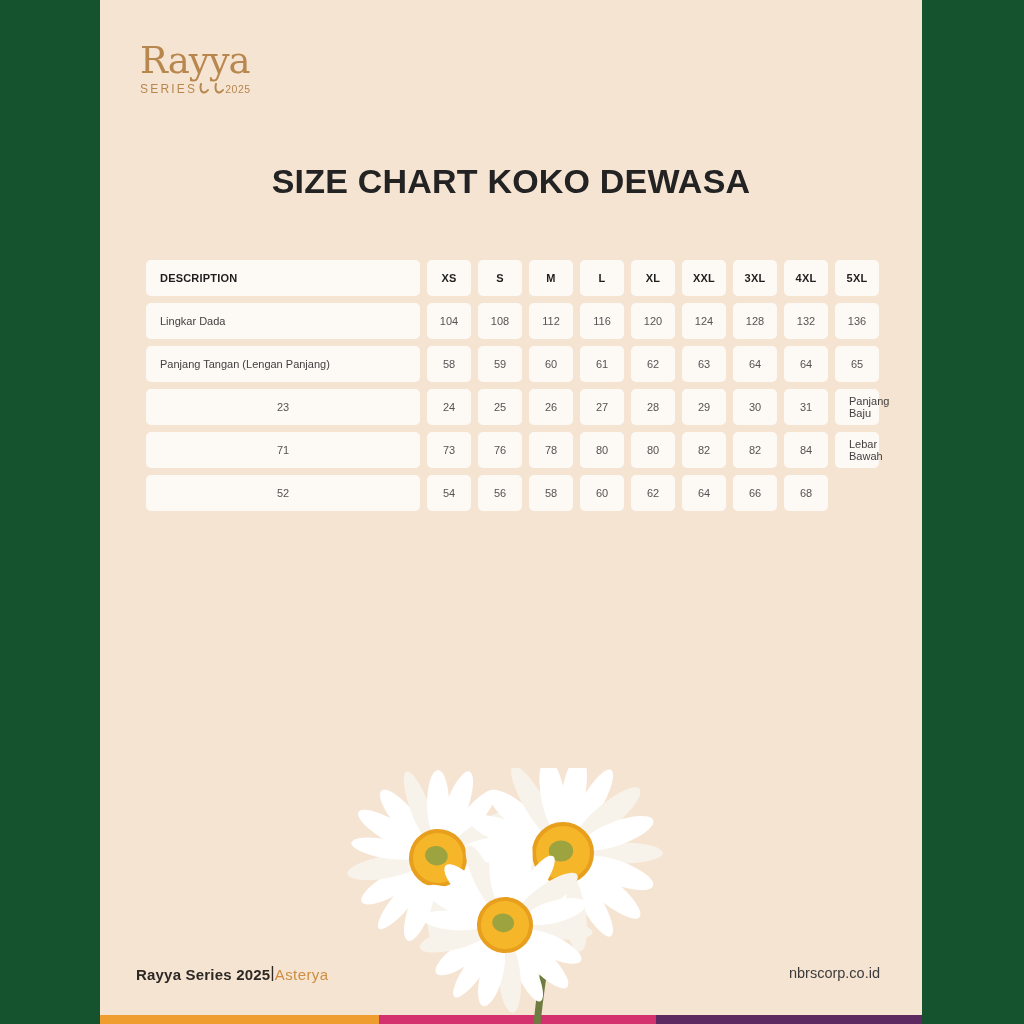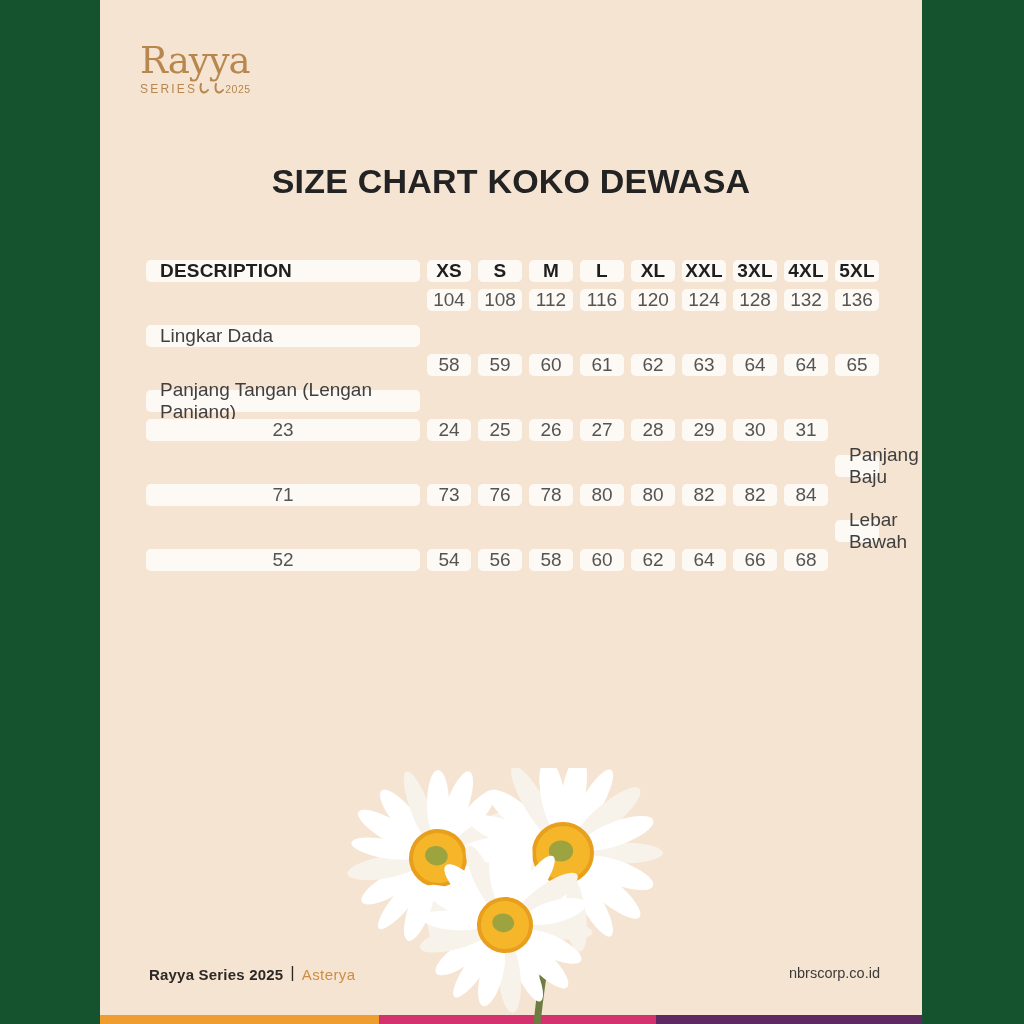--- a/index.html
+++ b/index.html
@@ -27,28 +27,28 @@
   .nbrs-tagline{font-size:8px;font-weight:bold;letter-spacing:1.6px;margin-top:1px;white-space:nowrap;}
   .tulip{position:absolute;top:-8px;right:22px;}
 
   
   .page-title{position:absolute;top:162px;left:0;width:100%;text-align:center;
     font-size:34px;font-weight:800;letter-spacing:.2px;color:var(--c-ink);}
 
   
   .size-table{position:absolute;left:46px;top:260px;display:grid;
     grid-template-columns:274px repeat(9,44px);gap:7px;}
-  .cell{height:22px;background:var(--c-cell);border-radius:5px;display:flex;
-    align-items:center;justify-content:center;font-size:19px;color:var(--c-value);}
+  .cell{height:36px;background:var(--c-cell);border-radius:5px;display:flex;
+    align-items:center;justify-content:center;font-size:11px;color:var(--c-value);}
   .cell.desc{justify-content:flex-start;padding:0 14px;}
   .cell.head{font-weight:bold;color:#1e1e1e;letter-spacing:.2px;}
-  .cell.label{color:var(--c-label);margin-top:36px;}
-
-  
-  .footer-left{position:absolute;left:49px;top:964px;font-size:15px;color:#2c2925;display:flex;align-items:center;gap:7px;}
+  .cell.label{color:var(--c-label);}
+
+  
+  .footer-left{position:absolute;left:36px;top:964px;font-size:15px;color:#2c2925;display:flex;align-items:center;gap:0;}
   .footer-series{font-weight:bold;letter-spacing:.2px;}
   .footer-sep{font-weight:300;color:#2c2925;font-size:17px;transform:translateY(-1px);}
   .footer-collection{color:var(--c-gold_italic);letter-spacing:.4px;}
   .footer-right{position:absolute;right:42px;top:965px;font-size:14.5px;color:#3b3b3b;}
 
   
   .bottom-bar{position:absolute;left:0;bottom:0;width:100%;height:9px;display:flex;z-index:2;}
   .bar-orange{width:33.94%;background:var(--c-bar_orange);}
   .bar-pink{width:33.70%;background:var(--c-bar_pink);}
   .bar-purple{width:32.36%;background:var(--c-bar_purple);}

